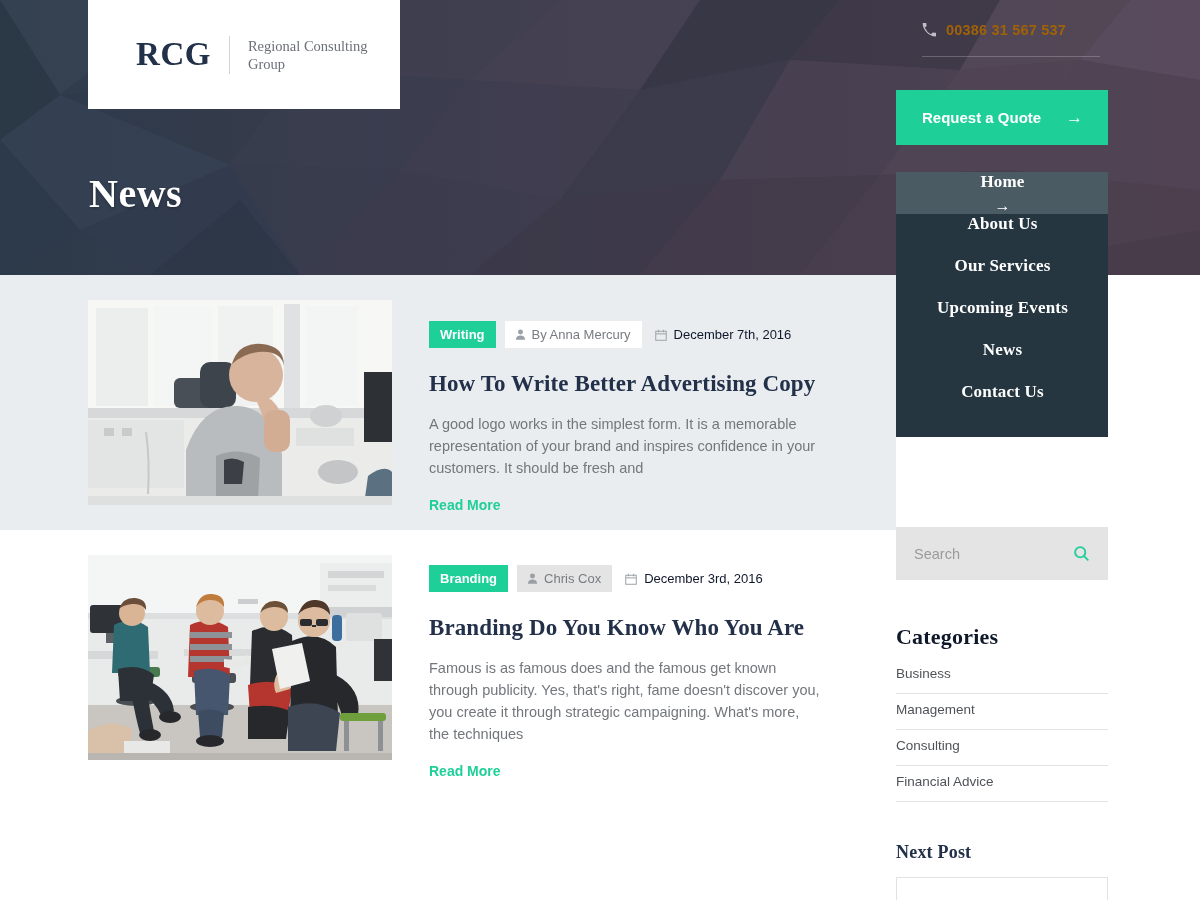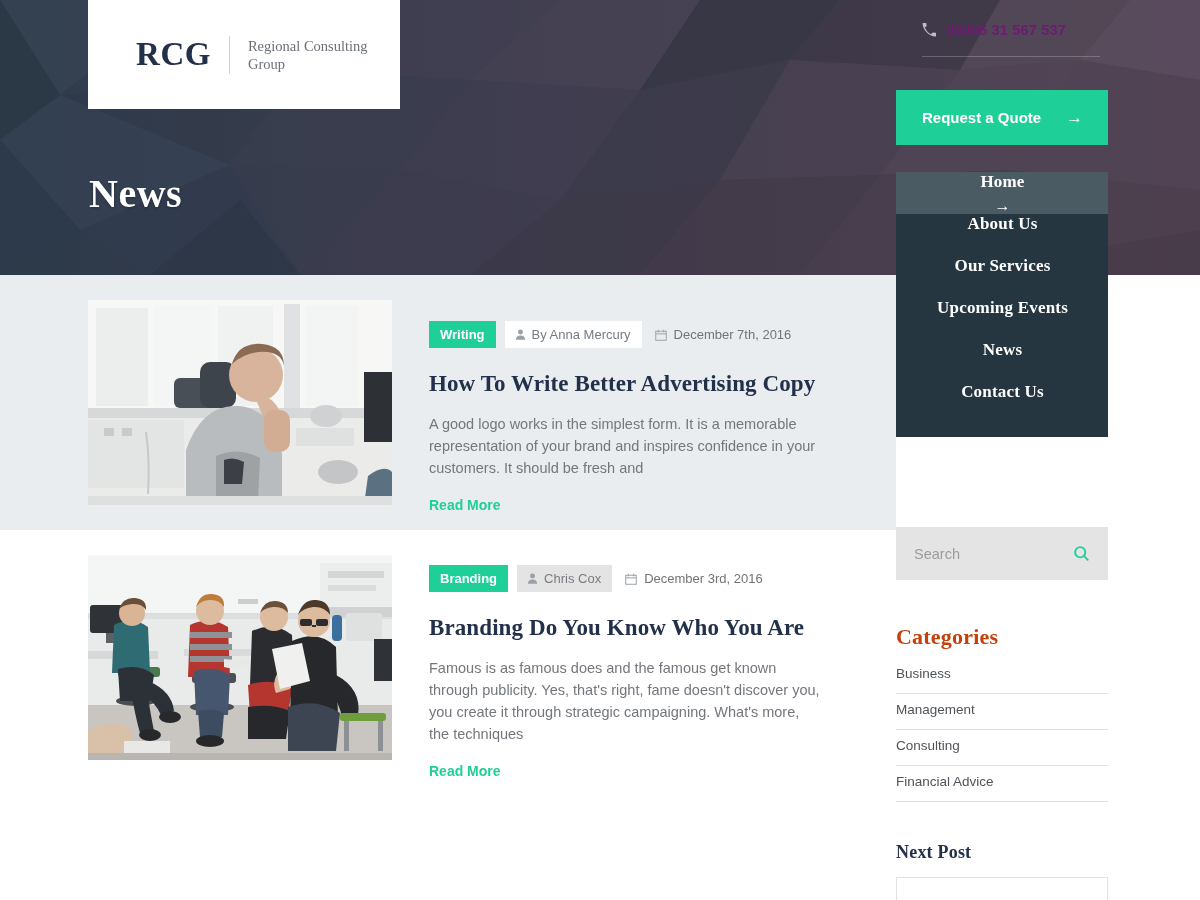--- a/index.html
+++ b/index.html
@@ -91,21 +91,21 @@
   .contact-row .ci {
     width: 24px;
     color: #c3bcc6;
     display: inline-flex;
     align-items: center;
     font-size: 14px;
   }
   .contact-row .ctext {
     font-size: 14.5px;
     font-weight: 700;
-    color: #701a75;
+    color: #a16207;
     letter-spacing: 0.2px;
   }
   .contact-sep {
     height: 1px;
     background: rgba(255,255,255,0.22);
     margin: 11px 8px 11px 26px;
   }
   .contact-spacer { height: 12px; }
 
   .quote-btn {
@@ -175,21 +175,21 @@
     color: #4a4a4a;
     width: 145px;
   }
   .searchbox input::placeholder { color: #9b9b9b; }
   .search-icon { color: #1fcf98; display: inline-flex; }
 
   .widget-title {
     font-family: "Liberation Serif", serif;
     font-size: 22px;
     font-weight: 700;
-    color: #c2410c;
+    color: #0f172a;
     margin-top: 44px;
     margin-bottom: 14px;
     letter-spacing: 0.2px;
   }
   .cat-list { list-style: none; }
   .cat-item {
     font-size: 13.5px;
     color: #4f5358;
     padding: 8px 0 12px 0;
     border-bottom: 1px solid #e2e2e2;
@@ -261,21 +261,21 @@
     font-size: 13px;
     padding: 7px 11px 7px 10px;
     line-height: 1;
     display: inline-flex;
     align-items: center;
     gap: 6px;
     white-space: nowrap;
   }
   .badge-author.gray { background: #e4e4e4; }
   .meta-date {
-    color: #737373;
+    color: #0f172a;
     font-size: 13px;
     display: inline-flex;
     align-items: center;
     gap: 7px;
     white-space: nowrap;
     padding-left: 4px;
   }
   .mini-icon { display: inline-flex; color: #9aa0a6; }
 
   .art-title {

